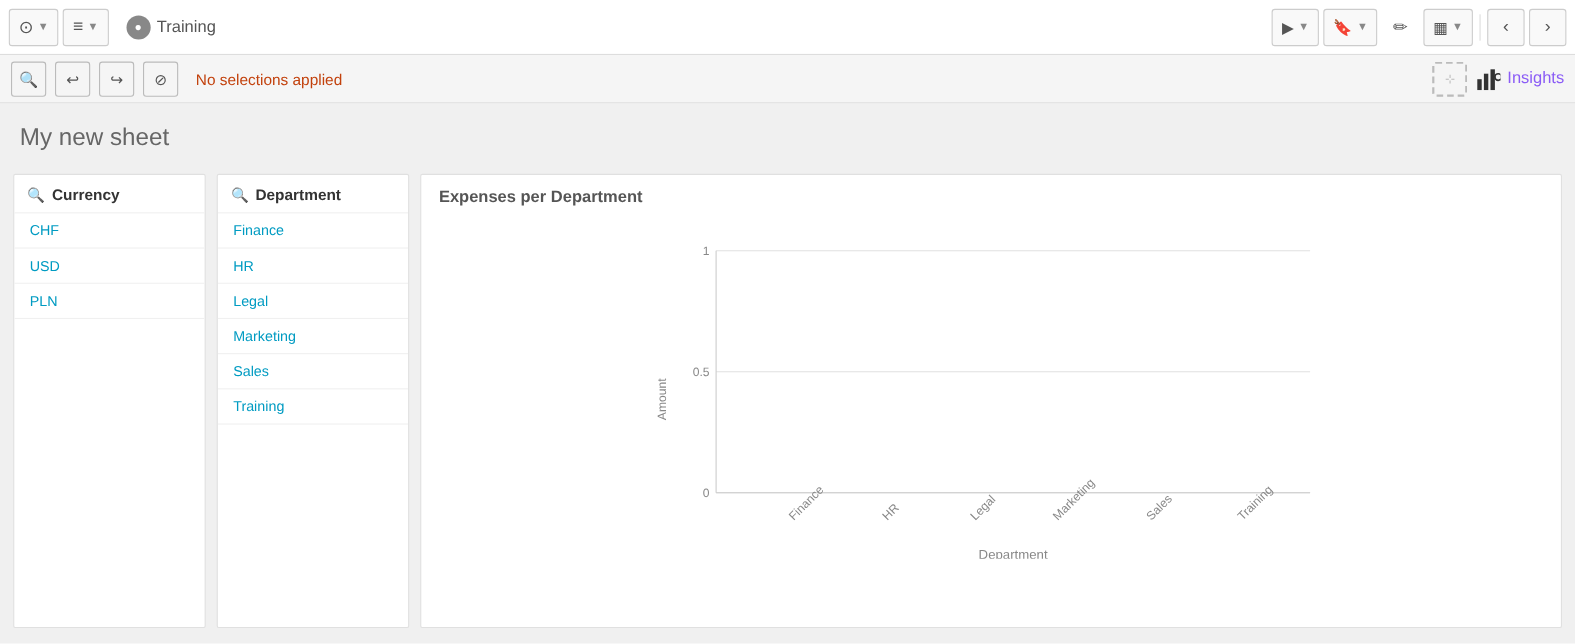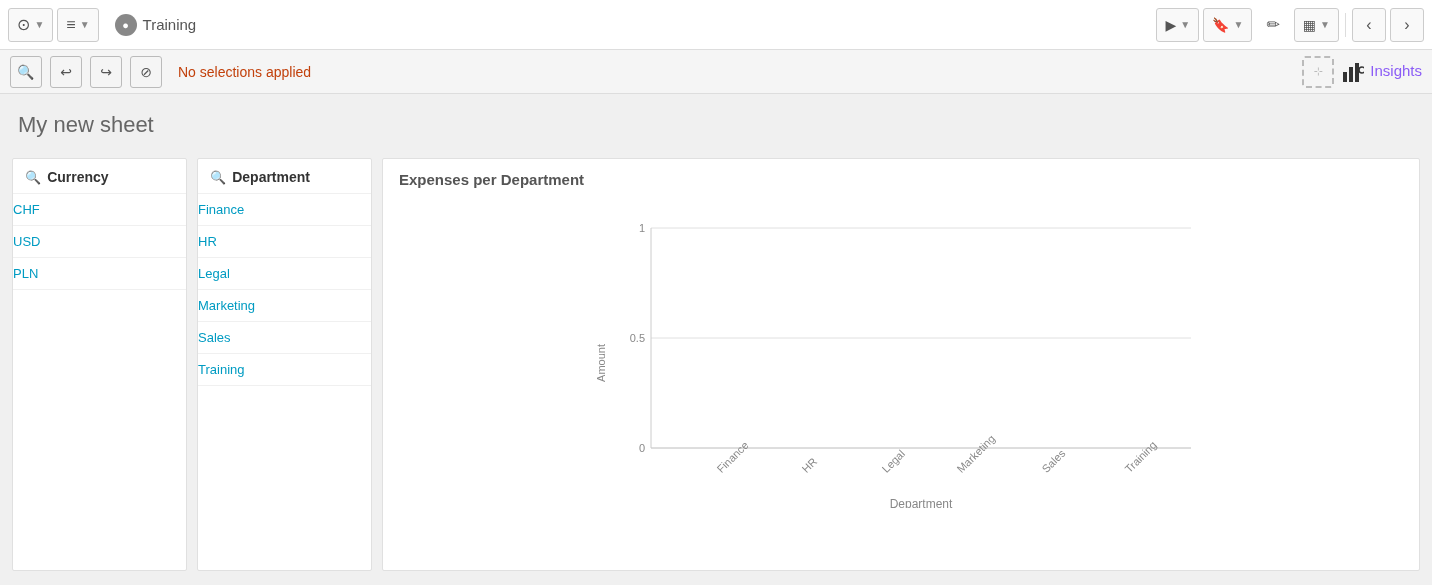--- a/index.html
+++ b/index.html
@@ -179,21 +179,21 @@
     .filter-title {
       font-size: 14px;
       font-weight: bold;
       color: #333;
     }
     .search-icon-small {
       color: #888;
       font-size: 13px;
     }
     .filter-item {
-      padding: 8px 0;
+      padding: 8px 14px;
       font-size: 13px;
       color: #009bc2;
       border-bottom: 1px solid #f0f0f0;
       cursor: pointer;
     }
 
     
     .chart-area {
       background: #fff;
       border: 1px solid #e0e0e0;

